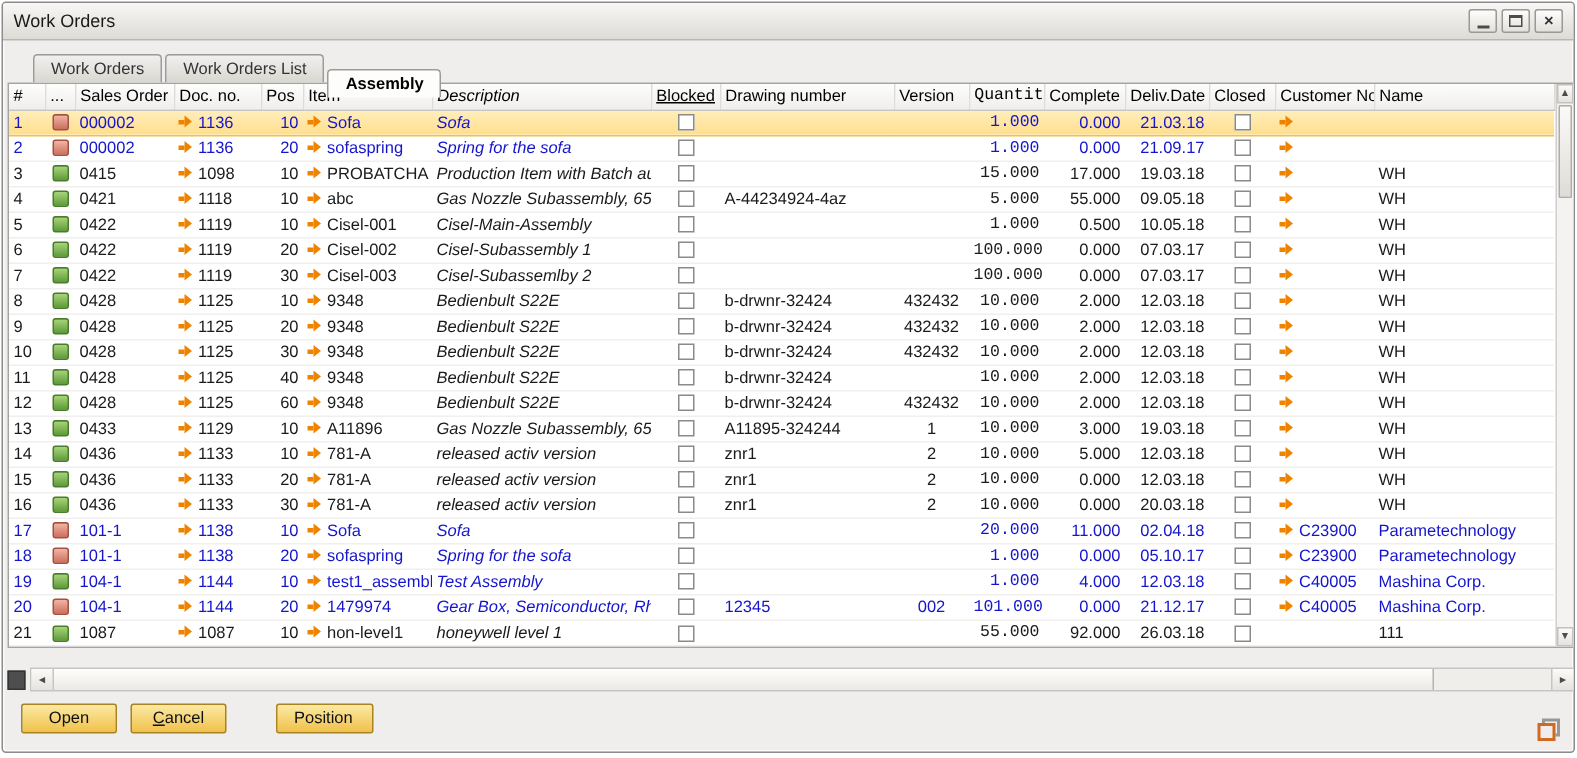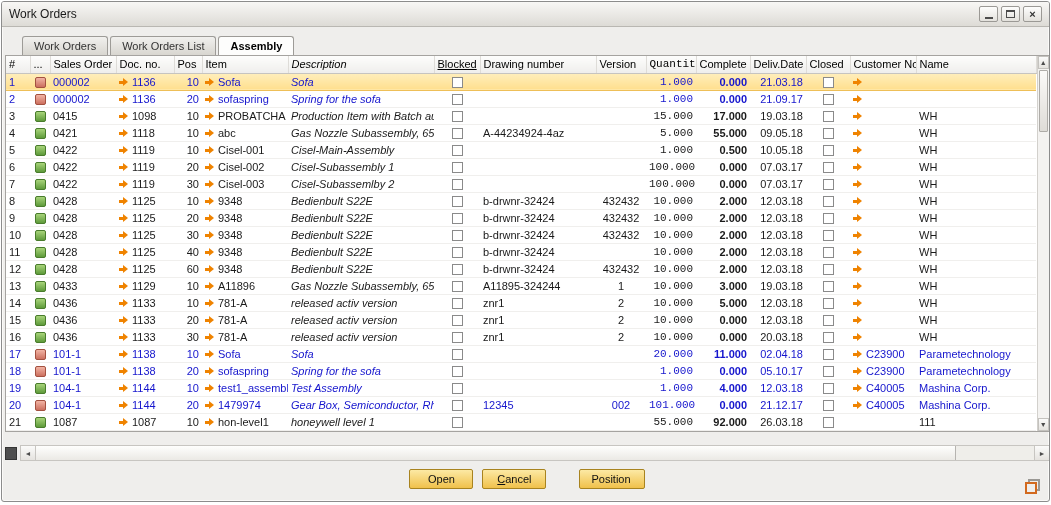--- a/index.html
+++ b/index.html
@@ -20,21 +20,21 @@
     background:linear-gradient(#fdfdfc,#e3e1dc);display:flex;align-items:center;justify-content:center;cursor:default;}
   .ico-min{width:8px;height:2px;background:#4c4c4c;margin-top:7px;}
   .ico-max{width:9px;height:8px;border:1px solid #4c4c4c;border-top-width:2px;}
   .ico-close{font-size:11px;line-height:10px;color:#333;font-weight:bold;}
 
   
   .tabstrip{display:flex;margin:9px 0 0 20px;position:relative;z-index:2;}
   .tab{height:19px;margin-right:2px;padding:0 11px;display:flex;align-items:center;
     border:1px solid #9d9b97;border-bottom:none;border-radius:3px 3px 0 0;
     background:linear-gradient(#f1f0ee,#d8d6d0);font-size:11px;color:#333;cursor:default;}
-  .tab.active{background:#fdfdfc;font-weight:bold;color:#000;position:relative;top:0;padding-bottom:1px;align-items:center;}
+  .tab.active{background:#fdfdfc;font-weight:bold;color:#000;position:relative;top:10px;padding-bottom:1px;align-items:center;}
 
   
   .table-outer{margin:0 0 0 3px;width:1045px;height:377px;border:1px solid #a5a3a0;
     background:#ffffff;display:flex;position:relative;overflow:hidden;}
   table.grid{border-collapse:collapse;table-layout:fixed;width:1030px;font-size:11px;}
   table.grid th{height:17px;padding:0 3px;font-weight:normal;text-align:left;white-space:nowrap;overflow:hidden;
     background:linear-gradient(#fdfdfc,#efeeec);border-right:1px solid #dedcd8;border-bottom:1px solid #c6c4c0;color:#000;}
   table.grid td{height:16px;padding:0 3px;white-space:nowrap;overflow:hidden;
     border-bottom:1px solid #f0efed;color:#1a1a1a;vertical-align:middle;}
   tr.linked td{color:#1515cd;}
@@ -47,21 +47,21 @@
   .col-doc{width:58px;}
   .col-pos{width:28px;}
   td.col-pos{text-align:right;padding-right:8px;}
   .col-item{width:86px;}
   .col-desc{width:146px;font-style:italic;}
   .col-blocked{width:46px;text-decoration:underline;}
   td.col-blocked,td.col-closed{text-align:center;}
   .col-drawing{width:116px;}
   .col-version{width:50px;text-align:center;}
   .col-qty{width:50px;font-family:Liberation Mono, monospace;}
-  .col-complete{width:54px;font-weight:bold;}
+  .col-complete{width:54px;}
   .col-date{width:56px;}
   th.col-qty,td.col-qty,th.col-complete,td.col-complete,th.col-date,td.col-date{text-align:right;padding-right:6px;}
   .col-closed{width:44px;}
   .col-customer{width:66px;}
   .col-name{width:120px;}
 
   .doc-icon{display:inline-block;width:11px;height:11px;border-radius:2px;vertical-align:middle;}
   .doc-icon.green{background:linear-gradient(#a8d47a,#5e9a3a);border:1px solid #497c2c;}
   .doc-icon.red{background:linear-gradient(#f2b4a4,#cc6f5e);border:1px solid #a35140;}
 
@@ -86,21 +86,21 @@
   .h-bar{flex:1;height:16px;display:flex;border:1px solid #c7c5c1;background:#efeeea;}
   .h-btn{width:15px;display:flex;align-items:center;justify-content:center;font-size:7px;color:#4c4c4c;
     background:linear-gradient(#fbfbfa,#e5e3df);cursor:default;}
   .h-btn.left{border-right:1px solid #c7c5c1;}
   .h-btn.right{border-left:1px solid #c7c5c1;}
   .h-track{flex:1;position:relative;}
   .h-thumb{position:absolute;left:0;top:0;bottom:0;width:calc(100% - 78px);
     background:linear-gradient(#fefefd,#ebe9e5);border-right:1px solid #b6b4b0;}
 
   
-  .footer{display:flex;align-items:center;margin:8px 0 0 12px;justify-content:center;}
+  .footer{display:flex;align-items:center;margin:8px 0 0 12px;}
   .gold-btn{height:20px;min-width:64px;padding:0 13px;margin-right:9px;cursor:default;
     border:1px solid #a8831f;border-radius:2px;background:linear-gradient(#fce9a4,#f0c14b);
     font-family:"Liberation Sans",sans-serif;font-size:11px;color:#101010;}
   .gold-btn:nth-child(3){margin-left:24px;padding-left:11px;}
 
   .resize-icon{position:absolute;right:9px;bottom:7px;width:15px;height:15px;}
   .resize-icon::before{content:"";position:absolute;right:0;top:0;width:8px;height:8px;border:2px solid #9a9894;}
   .resize-icon::after{content:"";position:absolute;left:0;bottom:0;width:8px;height:8px;border:2px solid #d2691e;background:#efeeec;}
 </style>
 </head>

